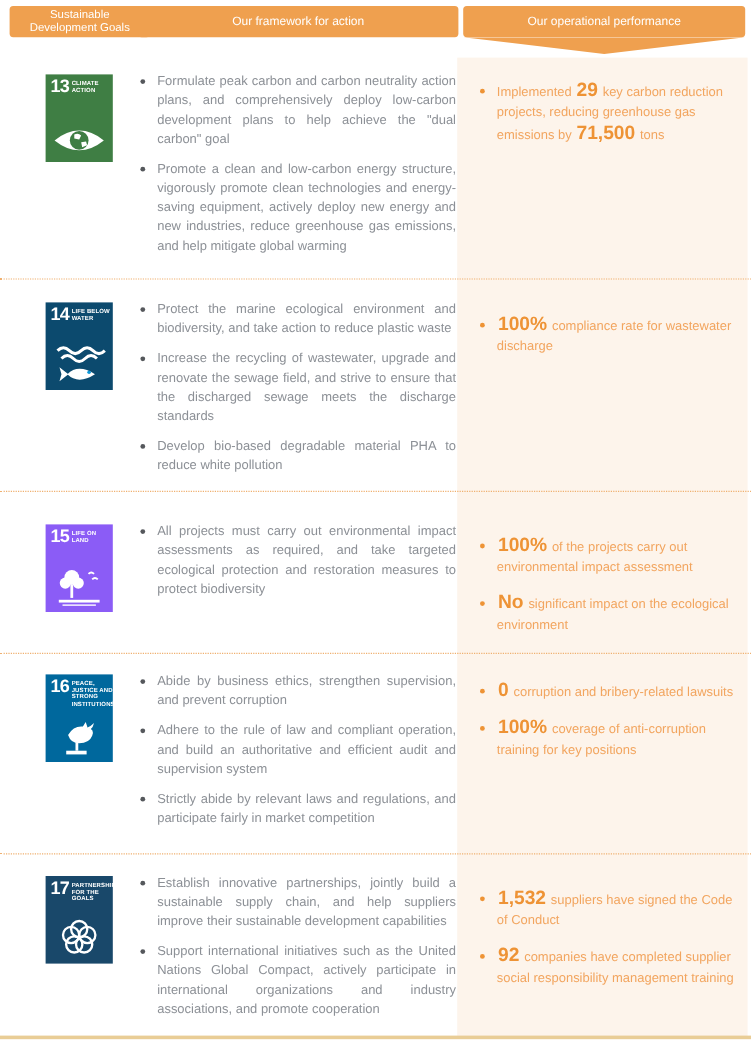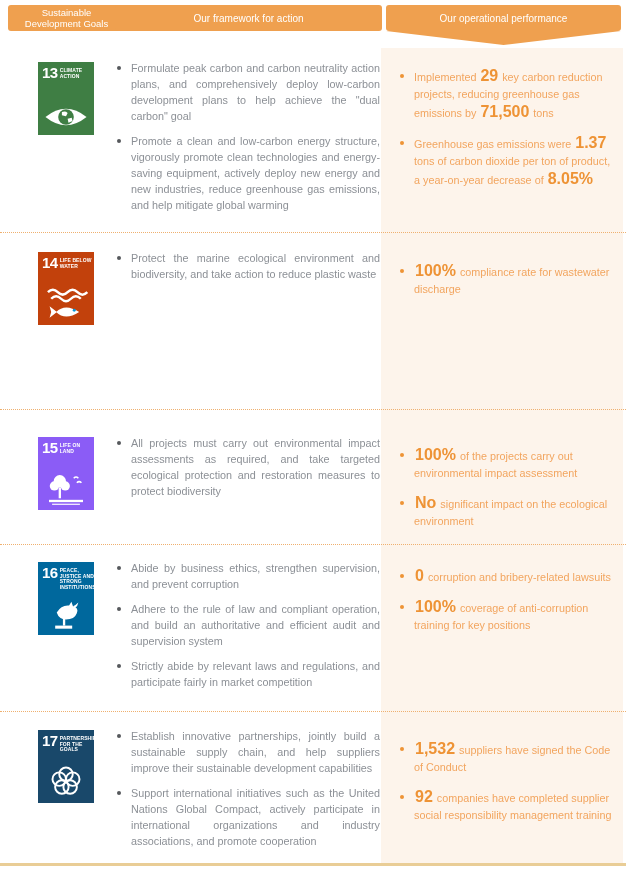--- a/index.html
+++ b/index.html
@@ -66,41 +66,42 @@
               <path d="M23 11 q4 -2 7 1 l-2 4 -5 -1 z M30 19 l5 -1 1 4 -5 2 z" fill="#fff"></path>
             </svg>
           </div>
         </div>
         <ul class="actions">
           <li class="action-item">Formulate peak carbon and carbon neutrality action plans, and comprehensively deploy low-carbon development plans to help achieve the "dual carbon" goal</li>
           <li class="action-item">Promote a clean and low-carbon energy structure, vigorously promote clean technologies and energy-saving equipment, actively deploy new energy and new industries, reduce greenhouse gas emissions, and help mitigate global warming</li>
         </ul>
         <ul class="perf">
           <li class="perf-item"><span>Implemented </span><span class="num">29</span><span> key carbon reduction projects, reducing greenhouse gas emissions by </span><span class="num">71,500</span><span> tons</span></li>
-          <li class="perf-item"><span>Greenhouse gas emissions were </span><span class="num">1.37</span><span> tons of carbon dioxide per ton of product, a year-on-year decrease of </span><span class="num">8.05%</span></li>
         </ul>
       </div>
       <div class="sdg-row row-1">
-        <div class="goal-tile" style="background: #c2410c; color: rgb(10, 151, 217);">
+        <div class="goal-tile" style="background: #0c4a6e; color: rgb(10, 151, 217);">
           <div class="tile-head" style="color: rgb(255, 255, 255);">
             <span class="tile-num">14</span>
             <span class="tile-title">Life Below Water</span>
           </div>
           <div class="tile-icon">
             <svg viewBox="0 0 56 40" width="46" height="33">
               <path d="M6 5 q6 -6 12 0 t12 0 t12 0 t12 0" stroke="#fff" stroke-width="3" fill="none"></path>
               <path d="M10 13 q6 -6 12 0 t12 0 t12 0" stroke="#fff" stroke-width="3" fill="none"></path>
               <path d="M16 29 q11 -11 28 0 q-17 11 -28 0 z" fill="#fff"></path>
               <path d="M17 29 l-9 -7 l2 7 l-2 7 z" fill="#fff"></path>
               <circle cx="38" cy="27" r="1.8" fill="currentColor"></circle>
             </svg>
           </div>
         </div>
         <ul class="actions">
           <li class="action-item">Protect the marine ecological environment and biodiversity, and take action to reduce plastic waste</li>
+          <li class="action-item">Increase the recycling of wastewater, upgrade and renovate the sewage field, and strive to ensure that the discharged sewage meets the discharge standards</li>
+          <li class="action-item">Develop bio-based degradable material PHA to reduce white pollution</li>
         </ul>
         <ul class="perf">
           <li class="perf-item"><span class="num">100%</span><span> compliance rate for wastewater discharge</span></li>
         </ul>
       </div>
       <div class="sdg-row row-2">
         <div class="goal-tile" style="background: #8b5cf6; color: rgb(86, 192, 43);">
           <div class="tile-head" style="color: rgb(255, 255, 255);">
             <span class="tile-num">15</span>
             <span class="tile-title">Life On Land</span>

